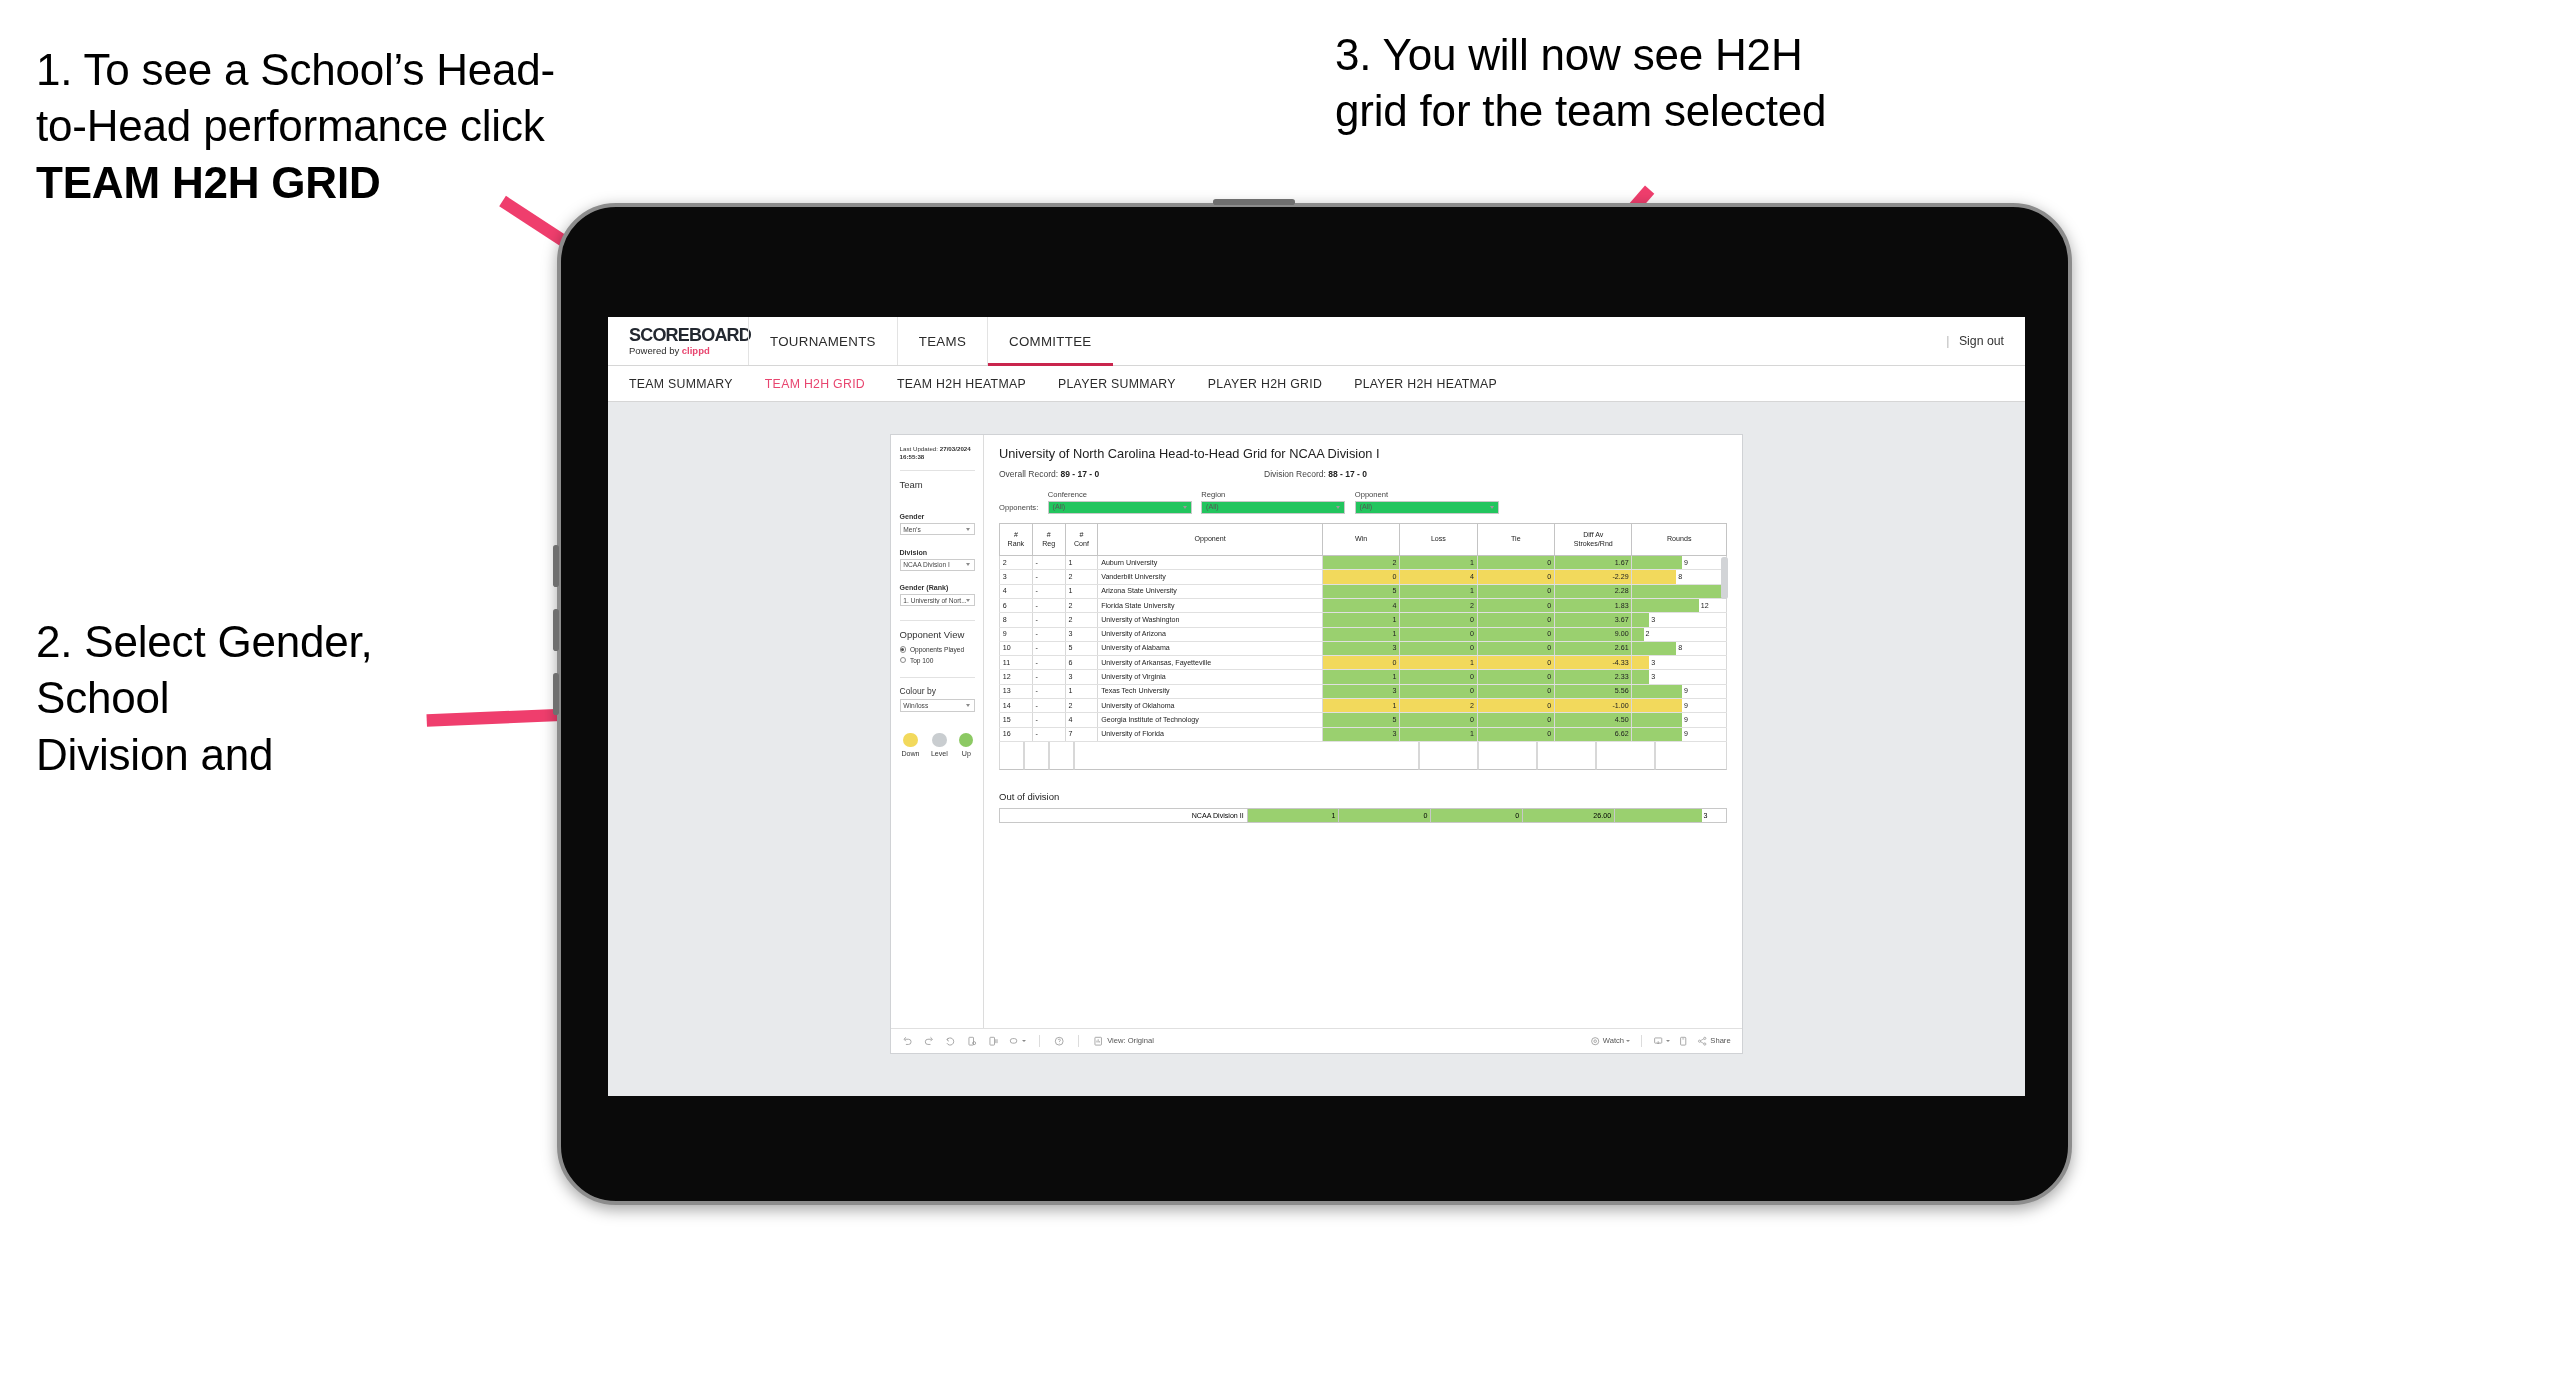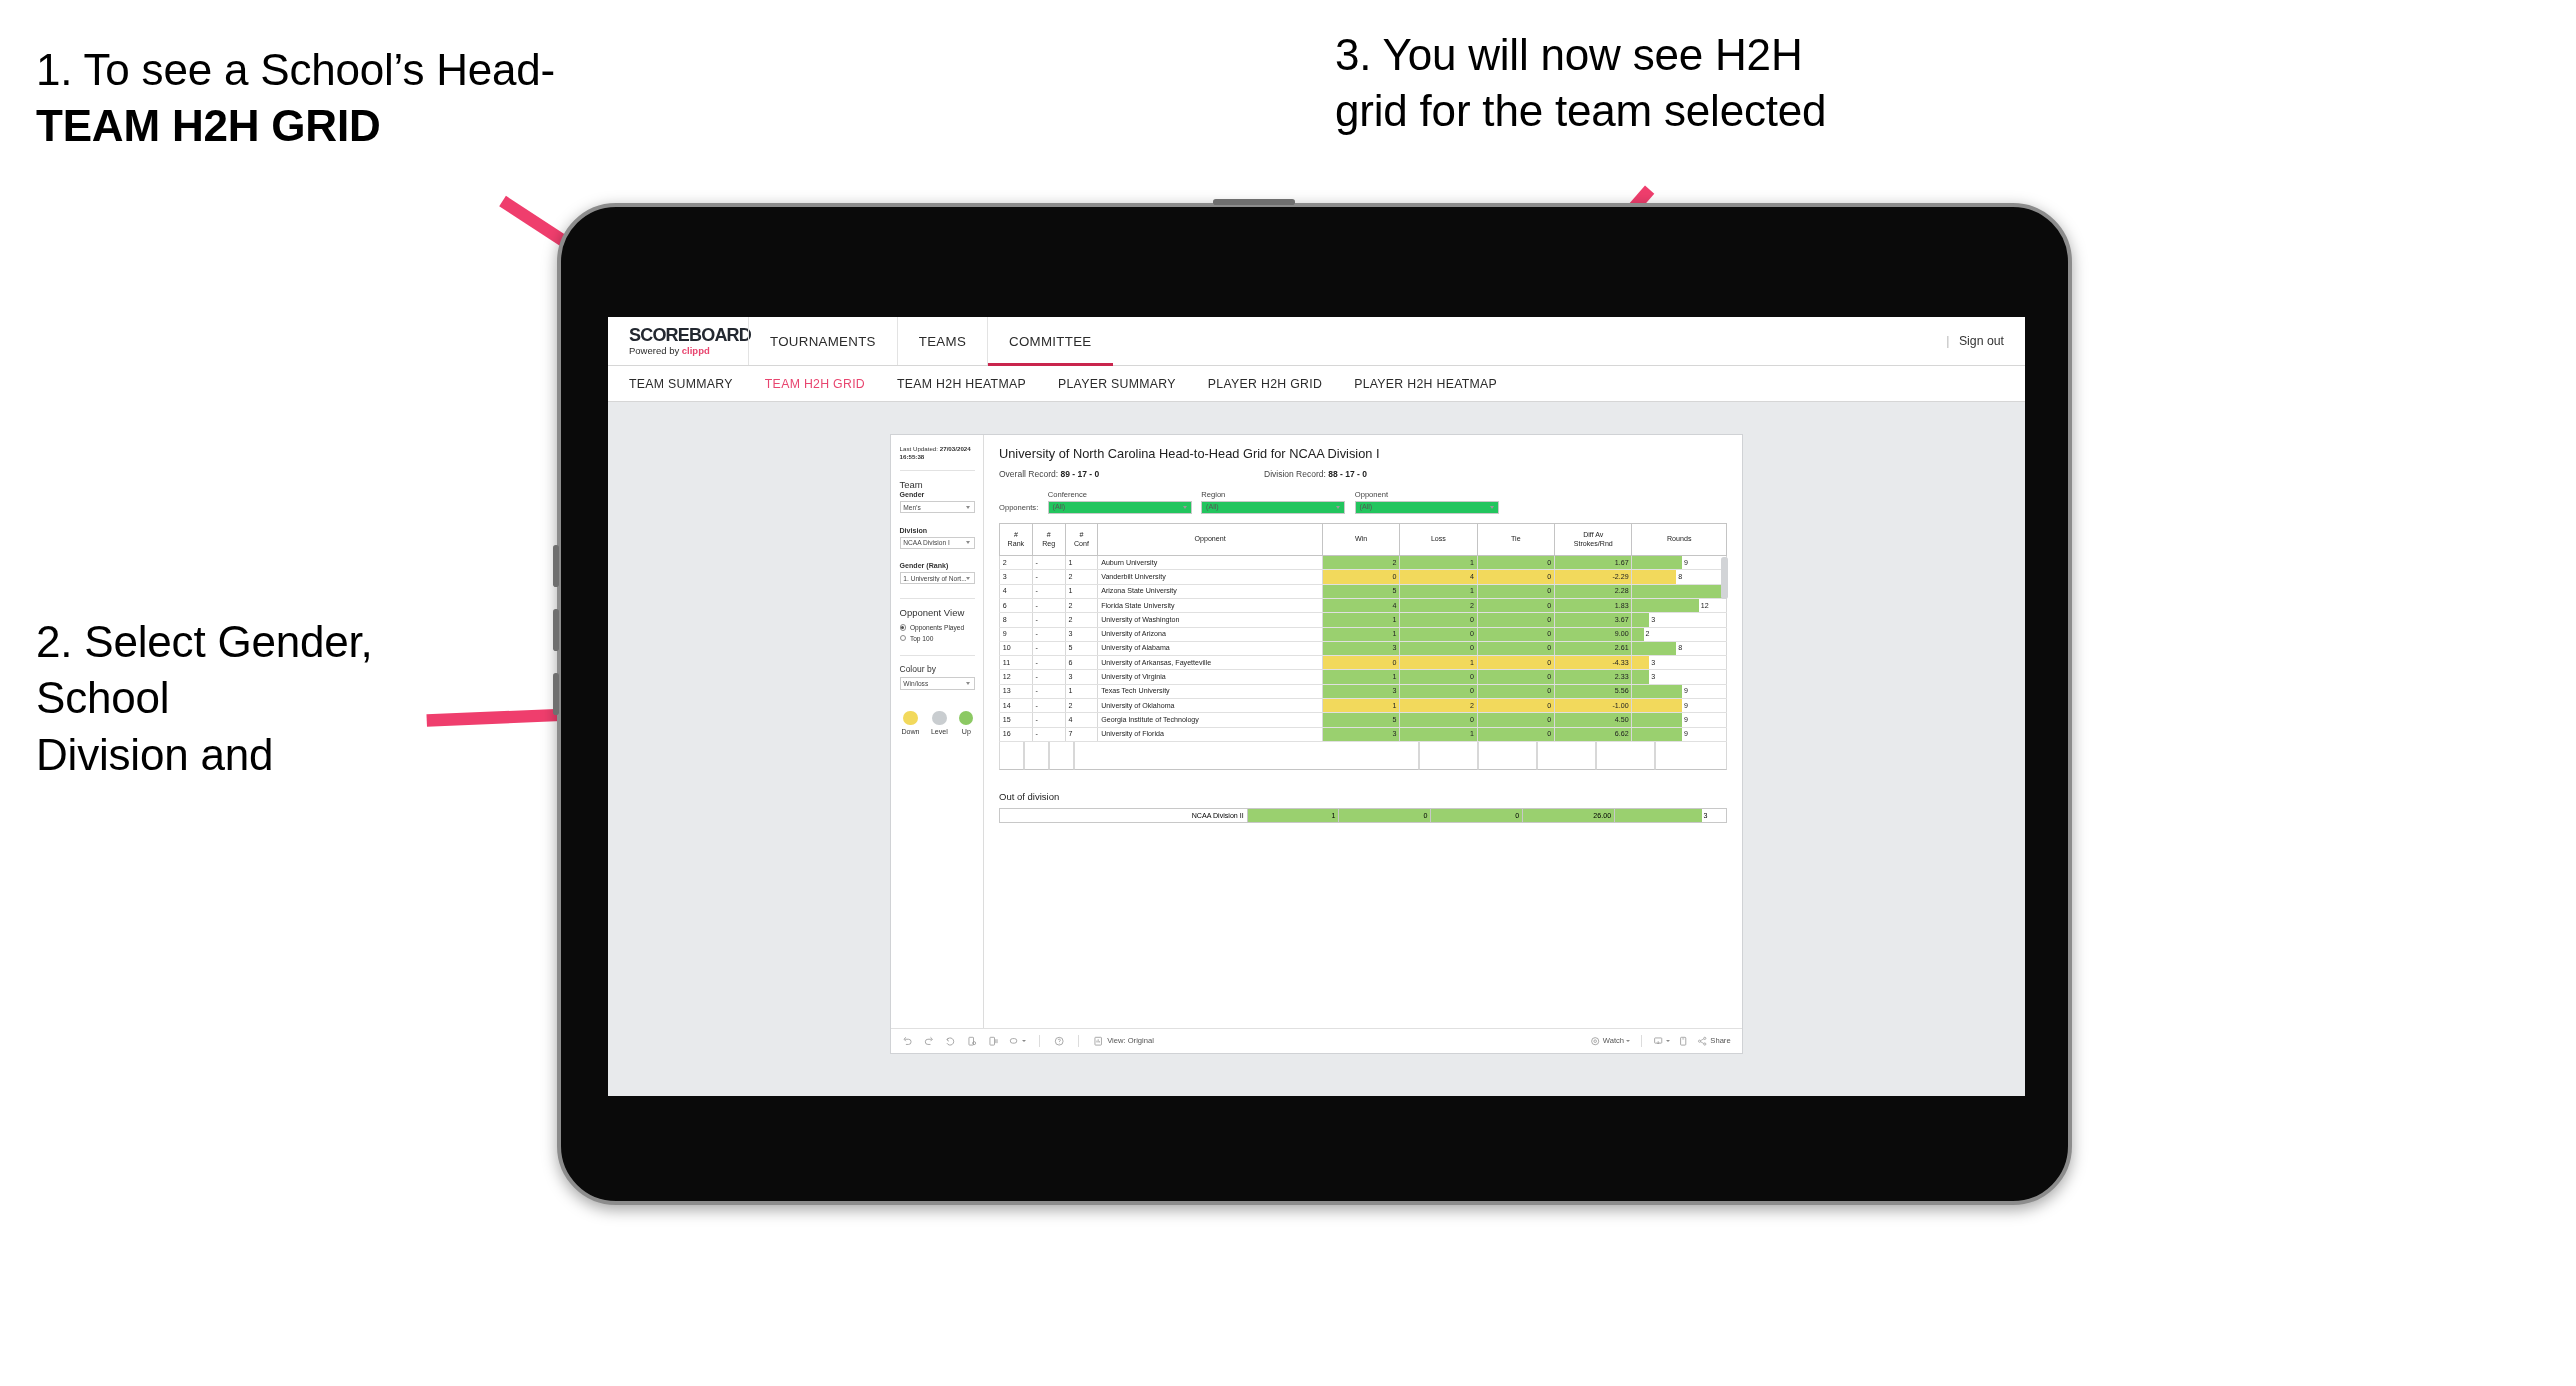--- a/index.html
+++ b/index.html
@@ -138,21 +138,21 @@
     width: 93px;
     border-right: 0.9px solid #dcdcdc;
     padding: 9.5px 8.5px 0 8.5px;
     background: #fff;
     font-size: 6.6px;
     color: #333;
   }
   #last-updated { font-size: 6.2px; color: #333; line-height: 1.35; }
   #last-updated .val { font-weight: bold; }
   .panel-hr { border-top: 0.9px solid #e2e2e2; margin: 8.5px 0 8.5px 0; }
-  .panel-h { font-size: 9.5px; color: #333; margin-bottom: 1px; }
+  .panel-h { font-size: 9.5px; color: #333; margin-bottom: 23px; }
   .field-label { font-size: 7.1px; font-weight: bold; color: #333; margin-bottom: 1.9px; }
   .select-box {
     height: 12.3px; border: 0.9px solid #ccc; background: #fff;
     font-size: 6.6px; color: #444;
     display: flex; align-items: center;
     padding: 0 2.8px; margin-bottom: 13.3px;
     position: relative; cursor: pointer;
   }
   .select-box .txt { overflow: hidden; white-space: nowrap; }
   .select-box .caret {
@@ -281,20 +281,21 @@
     border-right: 2.4px solid transparent;
     border-top: 2.8px solid #8a8a8a;
     margin-left: 1.9px;
   }
 </style>
 </head>
 <body>
 
 <div class="annotation" id="ann-1">
   <div>1. To see a School’s Head-</div>
+  <div>to-Head performance click</div>
   <div class="bold">TEAM H2H GRID</div>
 </div>
 <div class="annotation" id="ann-2">
   <div>2. Select Gender,</div>
   <div>School</div>
   <div>Division and</div>
 </div>
 <div class="annotation" id="ann-3">
   <div>3. You will now see H2H</div>
   <div>grid for the team selected</div>

